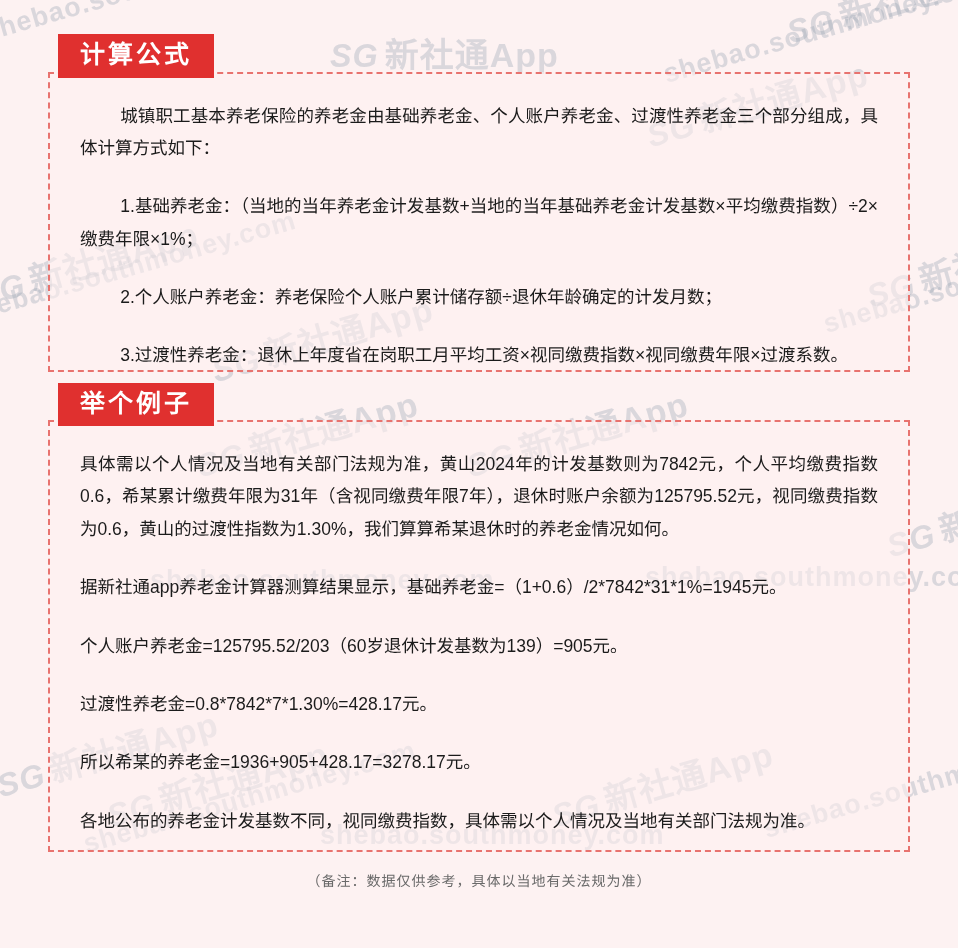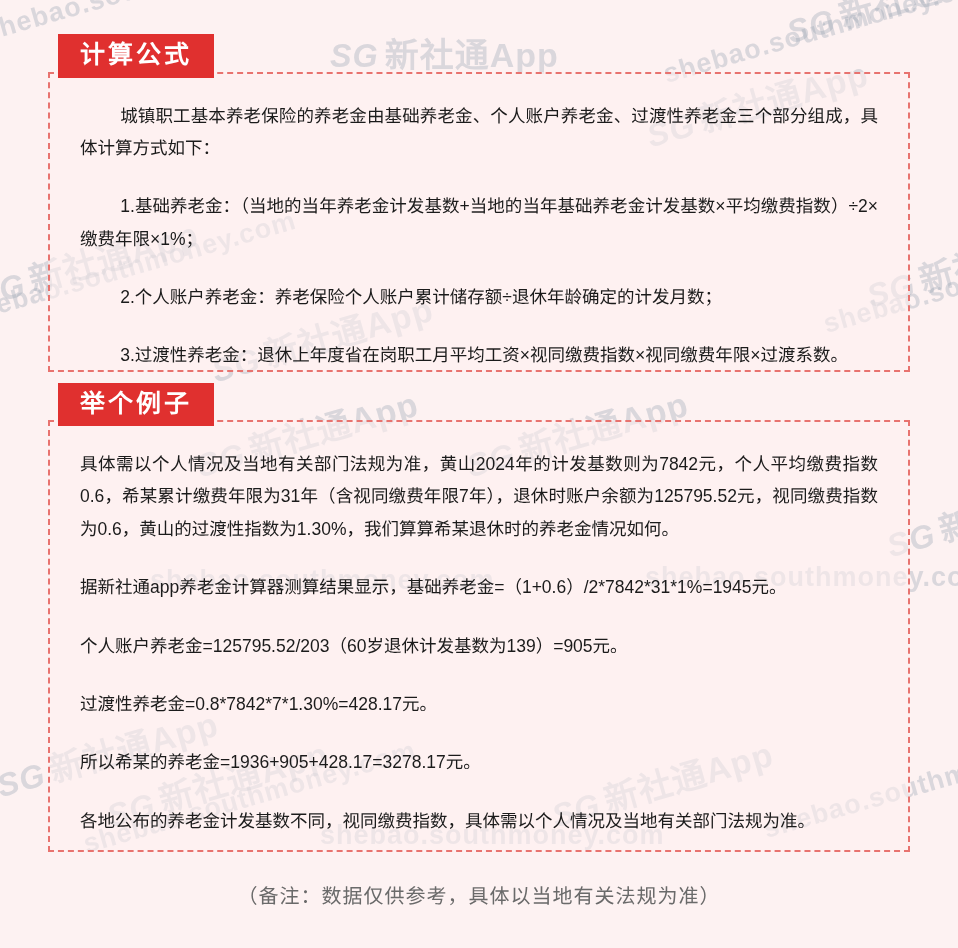--- a/index.html
+++ b/index.html
@@ -98,23 +98,23 @@
     font-size: 17.5px;
     line-height: 1.85;
     color: #1b1b1b;
     text-align: justify;
   }
   p:last-child { margin-bottom: 0; }
   .indent { text-indent: 2.3em; }
 
   .footnote {
     text-align: center;
-    font-size: 20px;
+    font-size: 14px;
     color: #6a6a6a;
-    margin-top: 28px;
+    margin-top: 18px;
     letter-spacing: 1px;
   }
 </style>
 </head>
 <body>
 
 <div class="watermark-layer">
   <div class="wm app" style="left:330px; top:28px;"><span class="logo">SG</span><span>新社通App</span></div>
   <div class="wm app rot" style="left:780px; top:6px;"><span class="logo">SG</span><span>新社通App</span></div>
   <div class="wm url rot" style="left:-20px; top:18px;"><span>shebao.southmoney.com</span></div>

